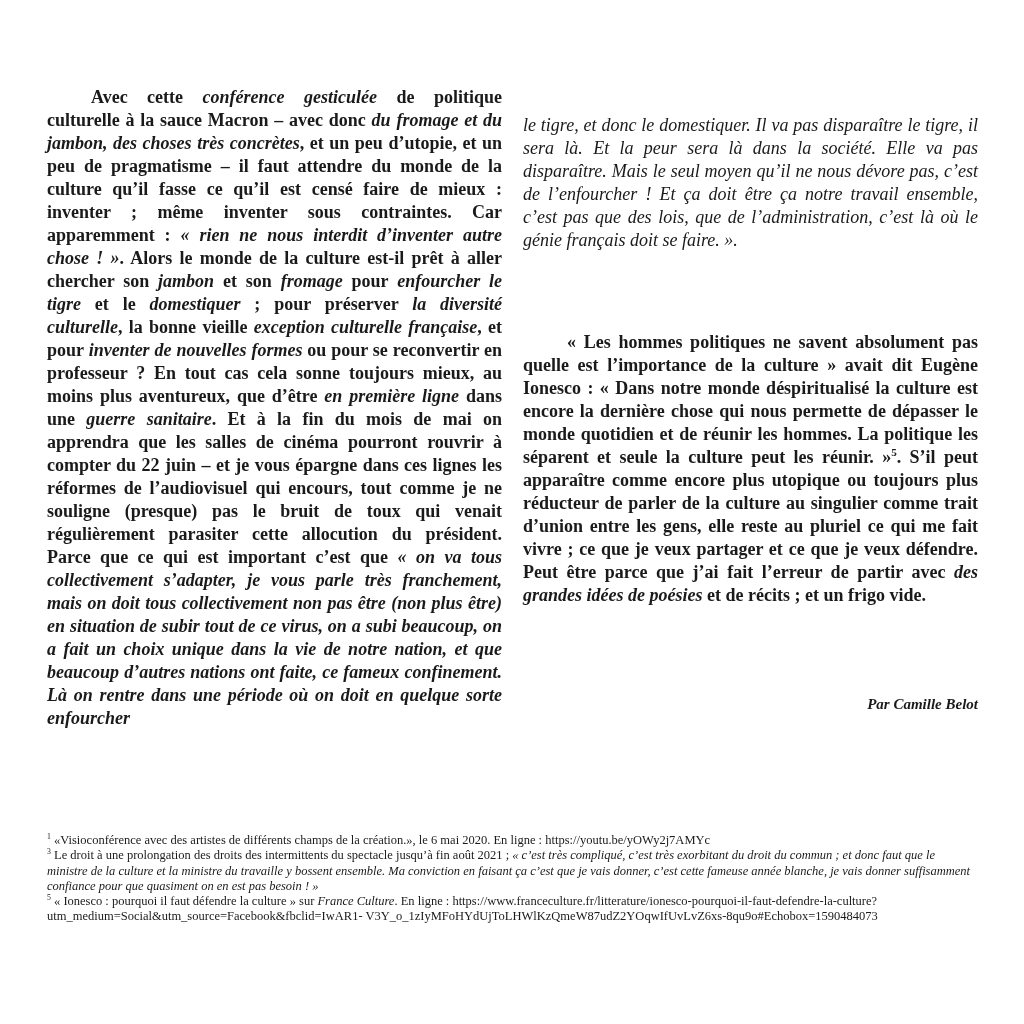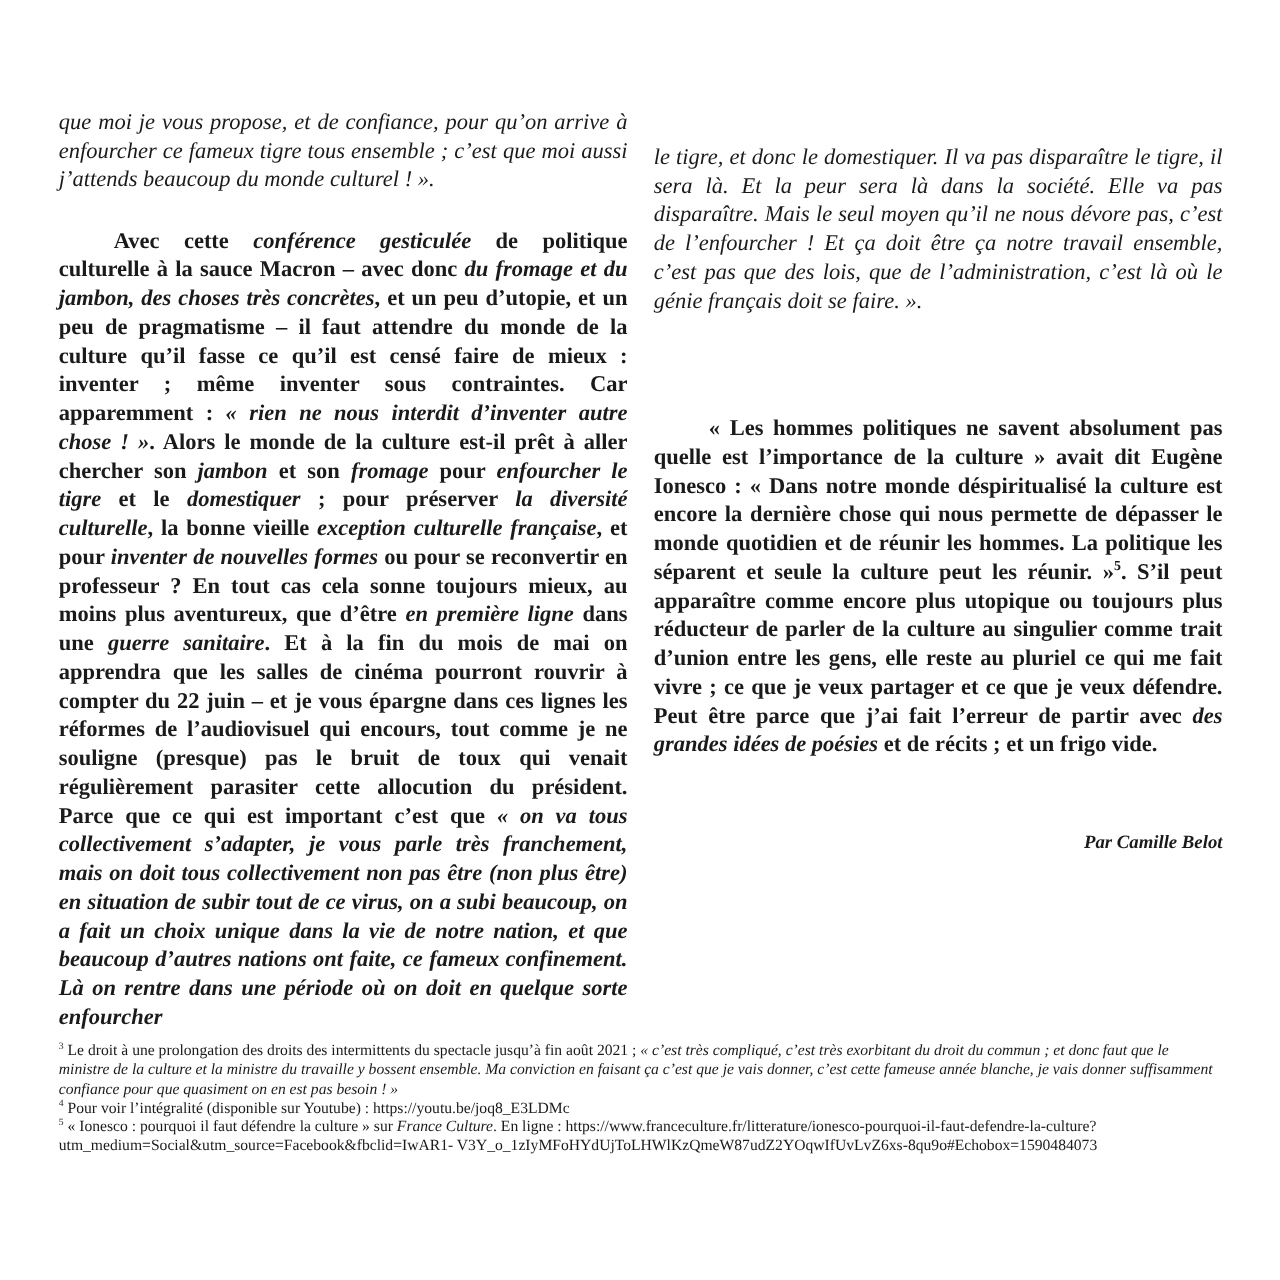--- a/index.html
+++ b/index.html
@@ -26,21 +26,21 @@
     font-size: 18px;
     line-height: 23px;
     text-align: justify;
   }
   .para { margin: 0; }
   .para.italic { font-style: italic; }
   .para.indent { text-indent: 44px; font-weight: bold; }
   .left .para.opening { margin-bottom: 26px; }
   .right .para.opening { margin-bottom: 79px; margin-top: 28px; }
   .byline {
-    margin-top: 58px;
+    margin-top: 88px;
     text-align: right;
     font-weight: bold;
     font-style: italic;
     font-size: 15px;
     line-height: 18px;
   }
   .footnotes {
     position: absolute;
     left: 47px;
     right: 46px;
@@ -58,31 +58,30 @@
   }
 </style>
 </head>
 <body>
 
 <div class="page">
 
   <div class="columns">
 
     <div class="col left">
-      <p class="para italic opening"><span style="font-style: italic;">que moi je vous propose, et de confiance, pour qu’on arrive à enfourcher ce fameux tigre tous ensemble ; c’est que moi aussi j’attends beaucoup du monde culturel ! ».</span></p>
       <p class="para indent"><span>Avec cette </span><span style="font-style: italic;">conférence gesticulée</span><span> de politique culturelle à la sauce Macron – avec donc </span><span style="font-style: italic;">du fromage et du jambon, des choses très concrètes</span><span>, et un peu d’utopie, et un peu de pragmatisme – il faut attendre du monde de la culture qu’il fasse ce qu’il est censé faire de mieux : inventer ; même inventer sous contraintes. Car apparemment : </span><span style="font-style: italic;">« rien ne nous interdit d’inventer autre chose ! »</span><span>. Alors le monde de la culture est-il prêt à aller chercher son </span><span style="font-style: italic;">jambon</span><span> et son </span><span style="font-style: italic;">fromage</span><span> pour </span><span style="font-style: italic;">enfourcher le tigre</span><span> et le </span><span style="font-style: italic;">domestiquer</span><span> ; pour préserver </span><span style="font-style: italic;">la diversité culturelle</span><span>, la bonne vieille </span><span style="font-style: italic;">exception culturelle française</span><span>, et pour </span><span style="font-style: italic;">inventer de nouvelles formes</span><span> ou pour se reconvertir en professeur ? En tout cas cela sonne toujours mieux, au moins plus aventureux, que d’être </span><span style="font-style: italic;">en première ligne</span><span> dans une </span><span style="font-style: italic;">guerre sanitaire</span><span>. Et à la fin du mois de mai on apprendra que les salles de cinéma pourront rouvrir à compter du 22 juin – et je vous épargne dans ces lignes les réformes de l’audiovisuel qui encours, tout comme je ne souligne (presque) pas le bruit de toux qui venait régulièrement parasiter cette allocution du président. Parce que ce qui est important c’est que </span><span style="font-style: italic;">« on va tous collectivement s’adapter, je vous parle très franchement, mais on doit tous collectivement non pas être (non plus être) en situation de subir tout de ce virus, on a subi beaucoup, on a fait un choix unique dans la vie de notre nation, et que beaucoup d’autres nations ont faite, ce fameux confinement. Là on rentre dans une période où on doit en quelque sorte enfourcher</span></p>
     </div>
 
     <div class="col right">
       <p class="para italic opening"><span style="font-style: italic;">le tigre, et donc le domestiquer. Il va pas disparaître le tigre, il sera là. Et la peur sera là dans la société. Elle va pas disparaître. Mais le seul moyen qu’il ne nous dévore pas, c’est de l’enfourcher ! Et ça doit être ça notre travail ensemble, c’est pas que des lois, que de l’administration, c’est là où le génie français doit se faire. ».</span></p>
       <p class="para indent"><span>« Les hommes politiques ne savent absolument pas quelle est l’importance de la culture » avait dit Eugène Ionesco : « Dans notre monde déspiritualisé la culture est encore la dernière chose qui nous permette de dépasser le monde quotidien et de réunir les hommes. La politique les séparent et seule la culture peut les réunir. »</span><sup>5</sup><span>. S’il peut apparaître comme encore plus utopique ou toujours plus réducteur de parler de la culture au singulier comme trait d’union entre les gens, elle reste au pluriel ce qui me fait vivre ; ce que je veux partager et ce que je veux défendre. Peut être parce que j’ai fait l’erreur de partir avec </span><span style="font-style: italic;">des grandes idées de poésies</span><span> et de récits ; et un frigo vide.</span></p>
       <div class="byline">Par Camille Belot</div>
     </div>
 
   </div>
 
   <div class="footnotes">
+    <p class="footnote"><sup>1</sup><span> «Visioconférence avec des artistes de différents champs de la création.», le 6 mai 2020. En ligne :  https://youtu.be/yOWy2j7AMYc</span></p>
     <p class="footnote"><sup>3</sup><span> Le droit à une prolongation des droits des intermittents du spectacle jusqu’à fin août 2021 ; </span><span style="font-style: italic;">« c’est très compliqué, c’est très exorbitant du droit du commun ; et donc faut que le ministre de la culture et la ministre du travaille y bossent ensemble. Ma conviction en faisant ça c’est que je vais donner, c’est cette fameuse année blanche, je vais donner suffisamment confiance pour que quasiment on en est pas besoin ! »</span></p>
-    <p class="footnote"><sup>4</sup><span> Pour voir l’intégralité (disponible sur Youtube) : https://youtu.be/joq8_E3LDMc</span></p>
     <p class="footnote"><sup>5</sup><span> « Ionesco : pourquoi il faut défendre la culture » sur </span><span style="font-style: italic;">France Culture</span><span>. En ligne : https://www.franceculture.fr/litterature/ionesco-pourquoi-il-faut-defendre-la-culture?utm_medium=Social&amp;utm_source=Facebook&amp;fbclid=IwAR1- V3Y_o_1zIyMFoHYdUjToLHWlKzQmeW87udZ2YOqwIfUvLvZ6xs-8qu9o#Echobox=1590484073</span></p>
   </div>
 
 </div>
 
 </body></html>

